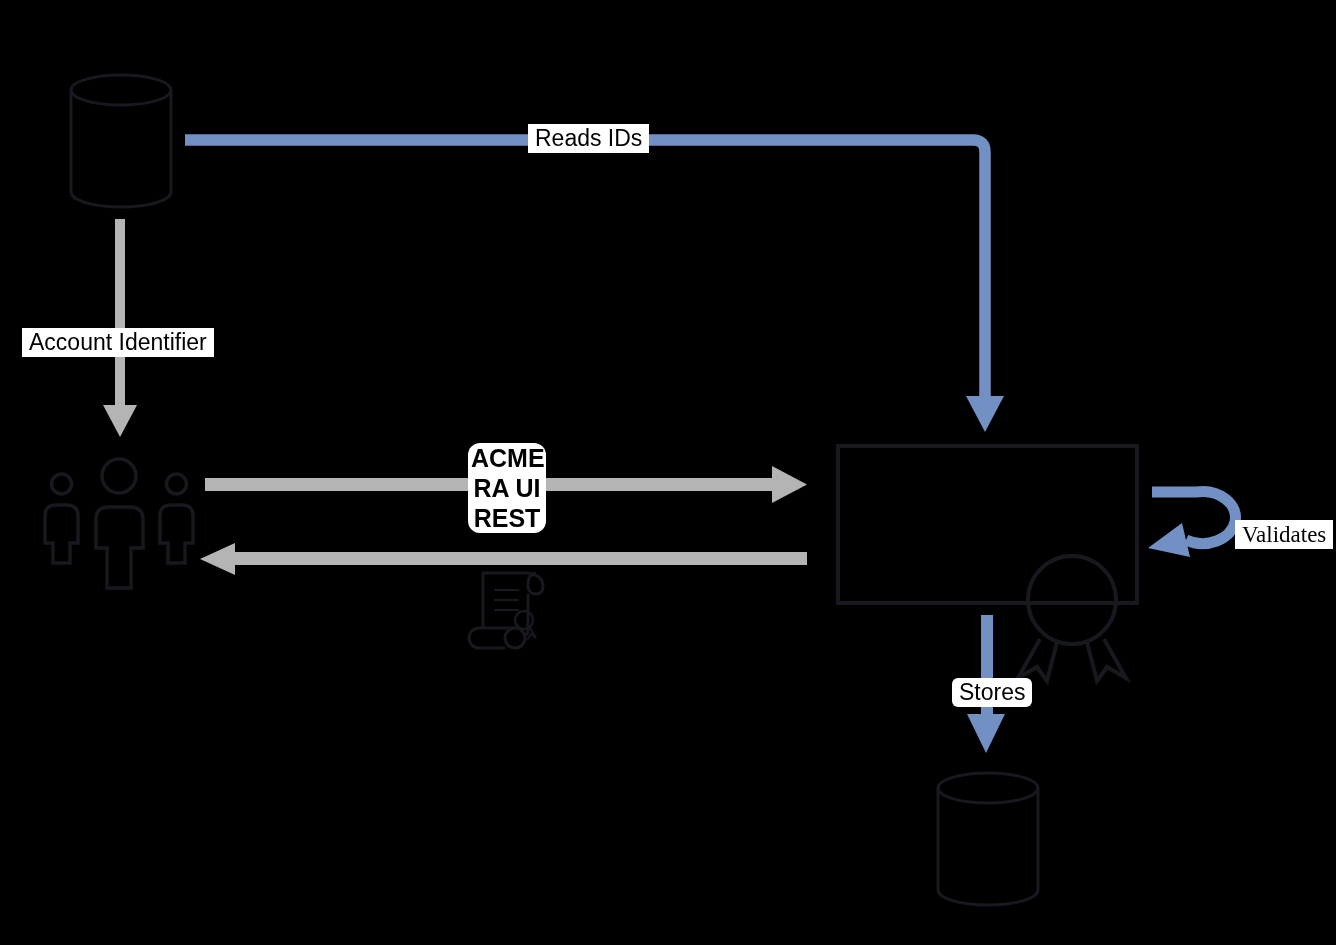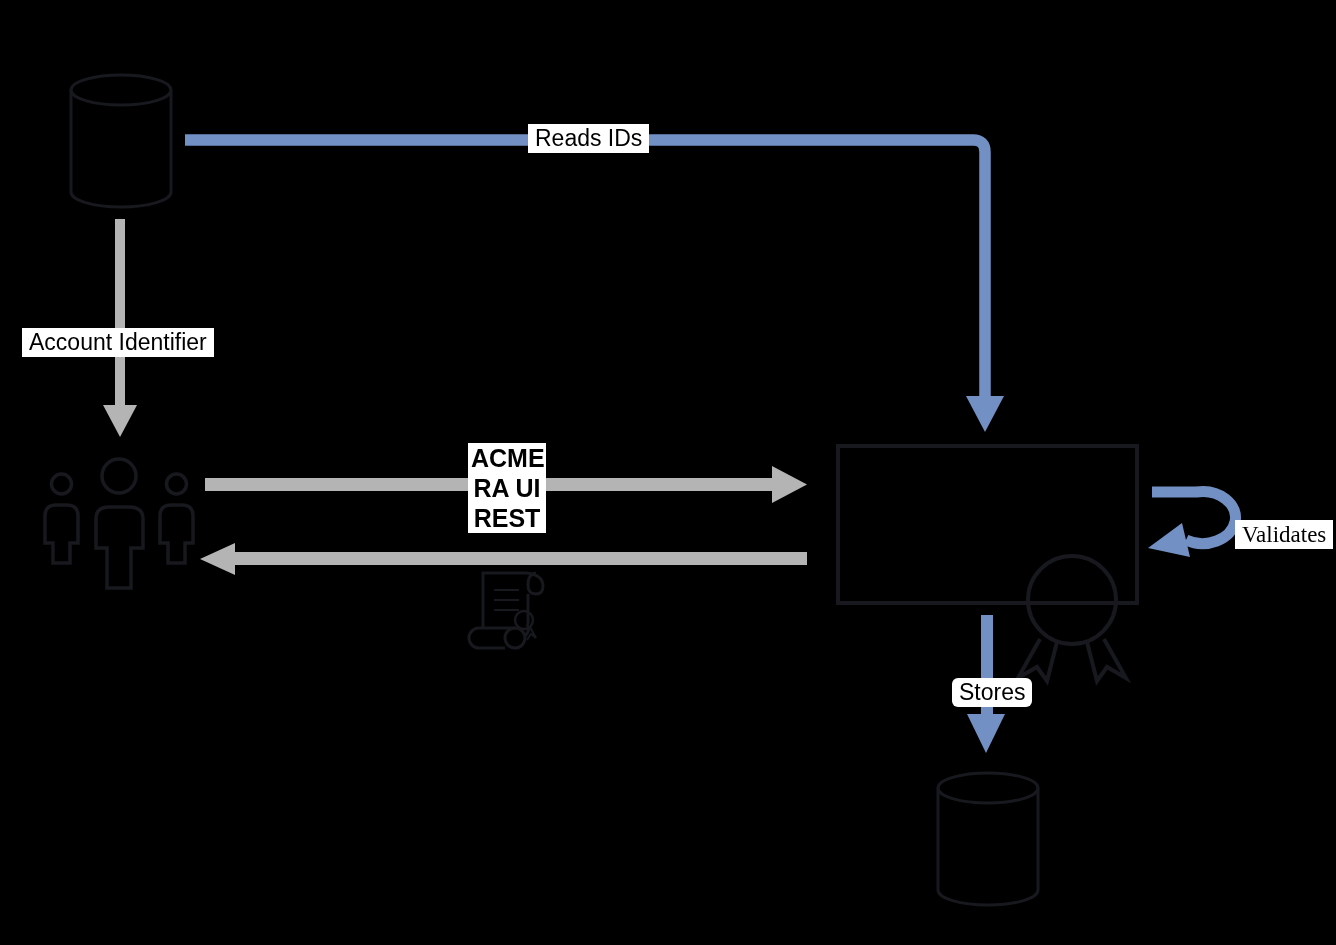--- a/index.html
+++ b/index.html
@@ -31,20 +31,21 @@
     padding:1px 7px;
     white-space:nowrap;
     z-index:5;
   }
   .label-acme{
     font-weight:bold;
     font-size:25px;
     line-height:30px;
     text-align:center;
     padding:0 3px;
+    border-radius:12px;
   }
   .label-acme span{display:block;}
 </style>
 </head>
 <body>
 
 <div class="canvas">
   <svg width="1336" height="945" viewBox="0 0 1336 945">
 
     <g>

